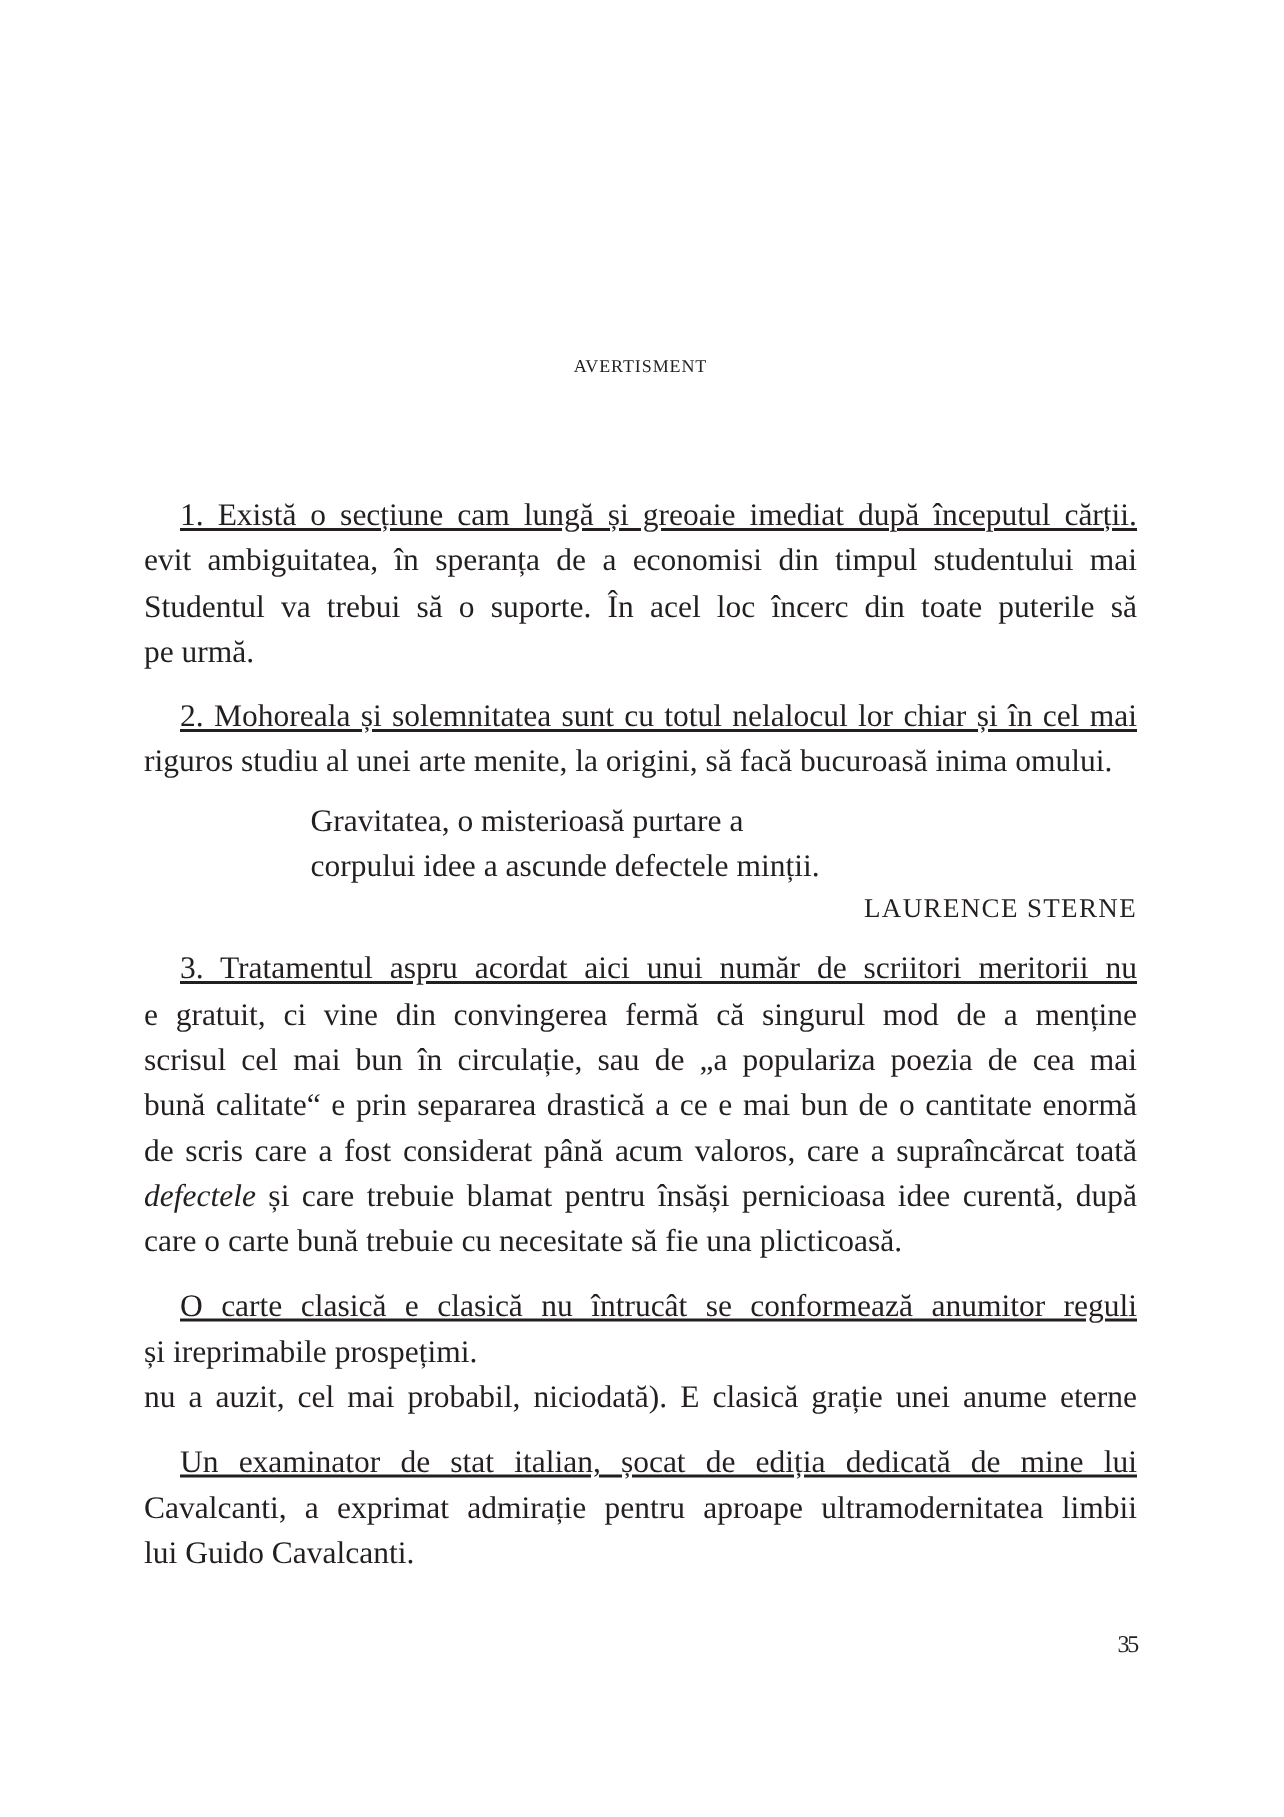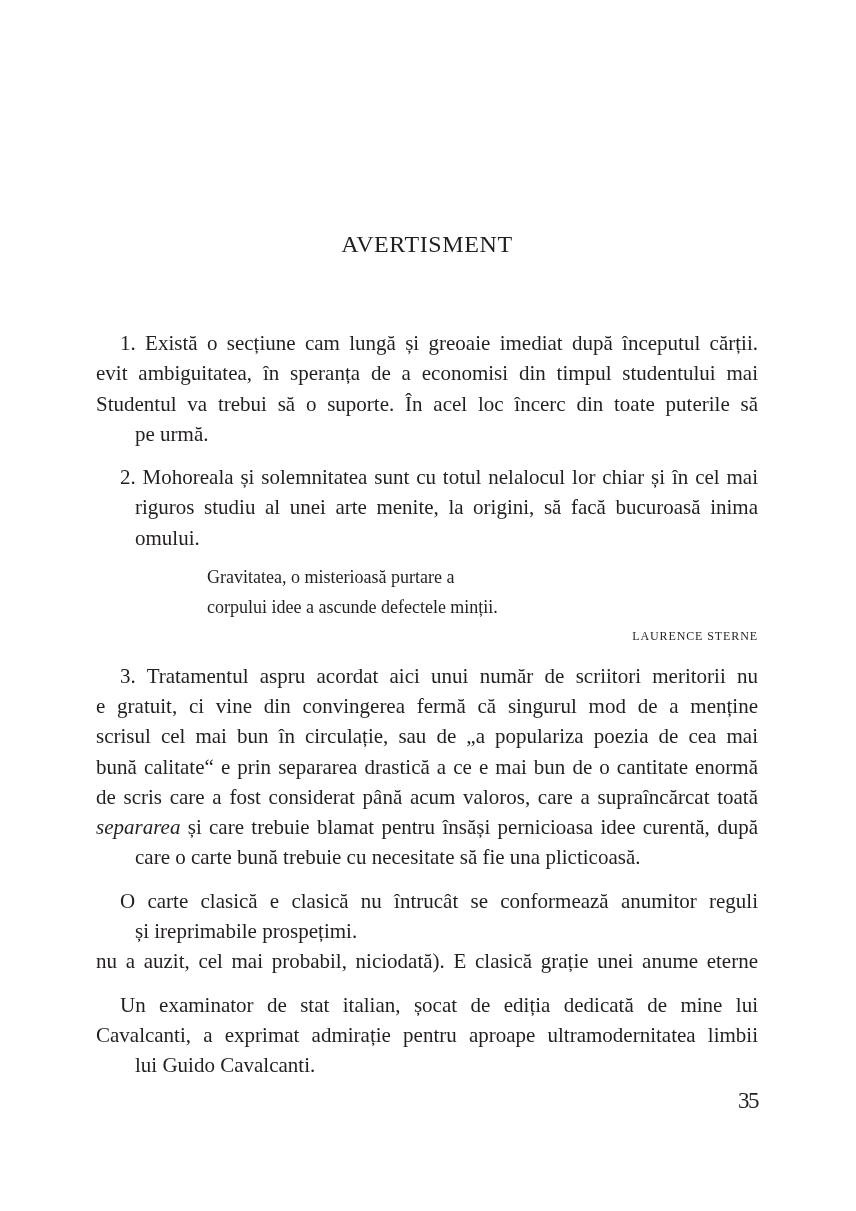--- a/index.html
+++ b/index.html
@@ -20,73 +20,73 @@
       left: 96px;
       top: 0;
       width: 662px;
     }
     .chapter-title {
       position: absolute;
       top: 232px;
       left: 0;
       width: 662px;
       text-align: center;
-      font-size: 24px;
+      font-size: 12px;
       letter-spacing: 0.6px;
       line-height: 24px;
     }
     .body-text {
       position: absolute;
       top: 328px;
       left: 0;
       width: 662px;
       font-size: 21px;
       line-height: 30.3px;
     }
     .line {
       display: block;
       text-align: justify;
       text-align-last: justify;
     }
     .line.last {
       text-align-last: left;
-      margin-left: 39px;
     }
     .line.first {
       text-indent: 24px;
+      text-decoration: underline;
     }
     .para-lines {
       margin: 0;
     }
     .quote-block {
       margin-left: 111px;
       margin-right: 32px;
     }
     .quote-line {
       display: block;
-      font-size: 18px;
+      font-size: 21px;
       line-height: 30.3px;
     }
     .quote-attribution {
       display: block;
       text-align: right;
-      font-size: 12px;
+      font-size: 18px;
       letter-spacing: 0.9px;
       line-height: 22px;
       margin-top: 2px;
       margin-right: 0;
       text-transform: uppercase;
       position: relative;
       left: 32px;
     }
     .page-number {
       position: absolute;
       top: 1088px;
       right: 0;
-      font-size: 23px;
+      font-size: 16px;
       letter-spacing: -1.5px;
     }
     em {
       font-style: italic;
     }
   </style>
 </head>
 <body>
 
 <div class="page">
@@ -112,21 +112,21 @@
       <span class="quote-line">corpului idee a ascunde defectele minții.</span>
       <span class="quote-attribution">Laurence Sterne</span>
     </div>
 
     <div class="para-lines" style="margin-top:14px">
       <span class="line first">3. Tratamentul aspru acordat aici unui număr de scriitori meritorii nu</span>
       <span class="line">e gratuit, ci vine din convingerea fermă că singurul mod de a menține</span>
       <span class="line">scrisul cel mai bun în circulație, sau de „a populariza poezia de cea mai</span>
       <span class="line">bună calitate“ e prin separarea drastică a ce e mai bun de o cantitate enormă</span>
       <span class="line">de scris care a fost considerat până acum valoros, care a supraîncărcat toată</span>
-      <span class="line"><em>separarea</em><span> și care trebuie blamat pentru însăși pernicioasa idee curentă, după</span></span>
+      <span class="line"><em>defectele</em><span> și care trebuie blamat pentru însăși pernicioasa idee curentă, după</span></span>
       <span class="line last">care o carte bună trebuie cu necesitate să fie una plicticoasă.</span>
     </div>
 
     <div class="para-lines" style="margin-top:13px">
       <span class="line first">O carte clasică e clasică nu întrucât se conformează anumitor reguli</span>
       <span class="line last">și ireprimabile prospețimi.</span>
       <span class="line">nu a auzit, cel mai probabil, niciodată). E clasică grație unei anume eterne</span>
     </div>
 
     <div class="para-lines" style="margin-top:13px">

